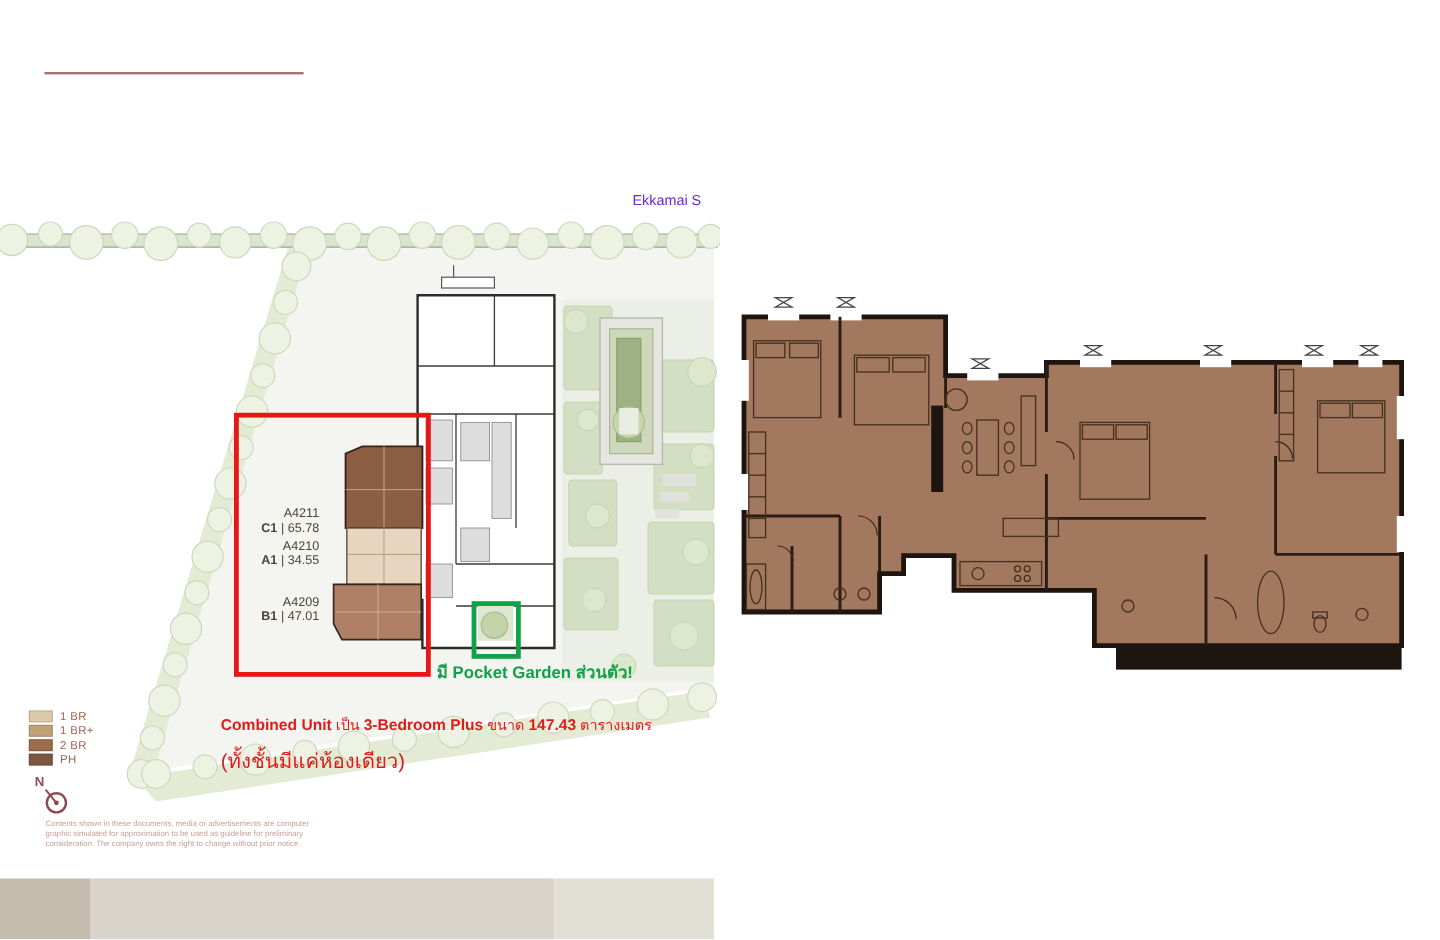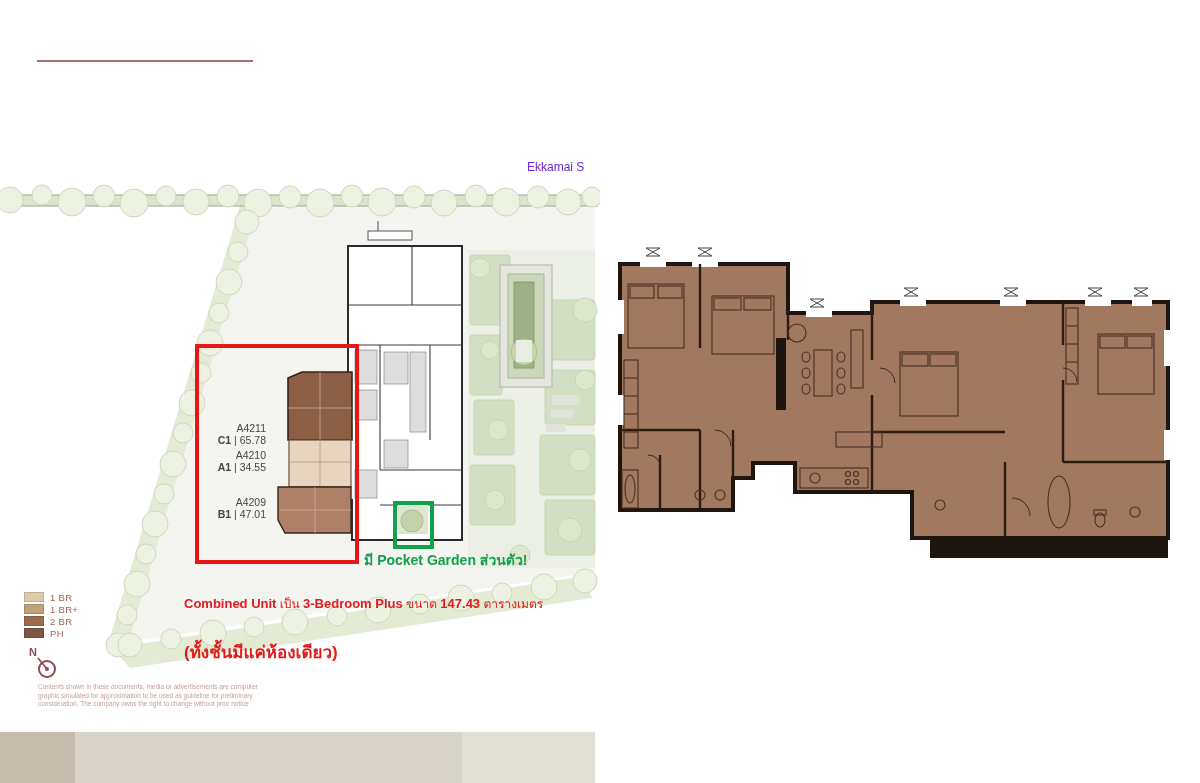--- a/index.html
+++ b/index.html
@@ -23,21 +23,21 @@
 
   
   #combined-units-highlight-box{left:195px;top:344px;width:156px;height:212px;border:4px solid #e81717;}
   #pocket-garden-highlight-box{left:393px;top:501px;width:33px;height:40px;border:4px solid #12a14b;}
 
   
   #pocket-garden-note{left:364px;top:549px;font-size:14px;font-weight:bold;color:#12a04a;white-space:nowrap;}
   #combined-unit-note{left:184px;top:594px;color:#e11b1b;white-space:nowrap;}
   #combined-unit-note .lg{font-size:13px;font-weight:bold;}
   #combined-unit-note .sm{font-size:12px;}
-  #combined-note-line2{left:184px;top:620px;color:#e11b1b;font-size:17px;font-weight:bold;margin-top:18px;}
+  #combined-note-line2{left:184px;top:620px;color:#e11b1b;font-size:17px;font-weight:normal;}
 
   
   #legend{left:24px;top:591px;}
   .legend-row{display:flex;align-items:center;height:12px;}
   .legend-swatch{width:18px;height:8px;margin-right:6px;border:0.5px solid #00000022;}
   .legend-label{font-size:9.5px;color:#a06355;letter-spacing:.3px;}
   .sw-0{background:#dccaa9;} .sw-1{background:#c0a178;} .sw-2{background:#9d6c4b;} .sw-3{background:#7d5743;}
 
   
   #compass-n{left:29px;top:646px;font-size:11px;font-weight:bold;color:#8e4a52;}

